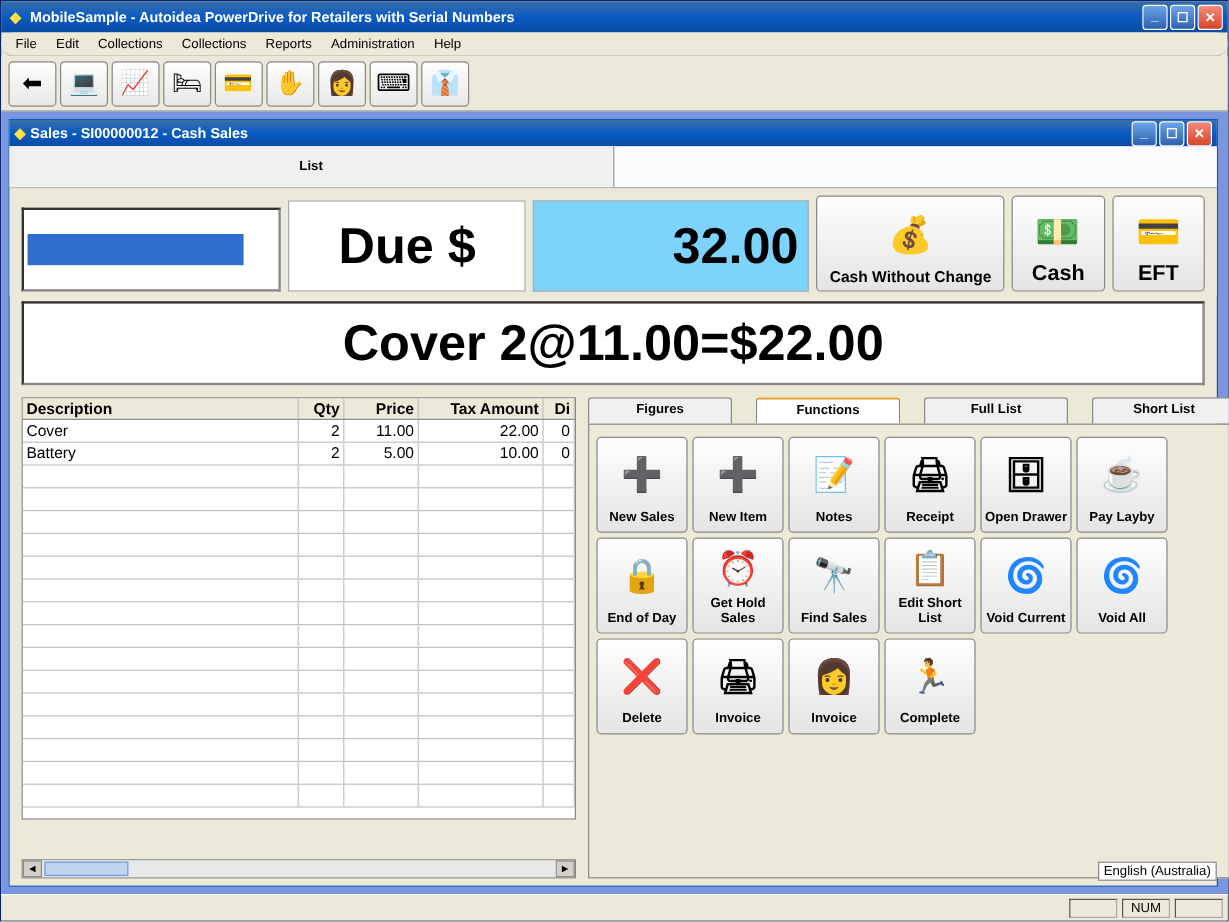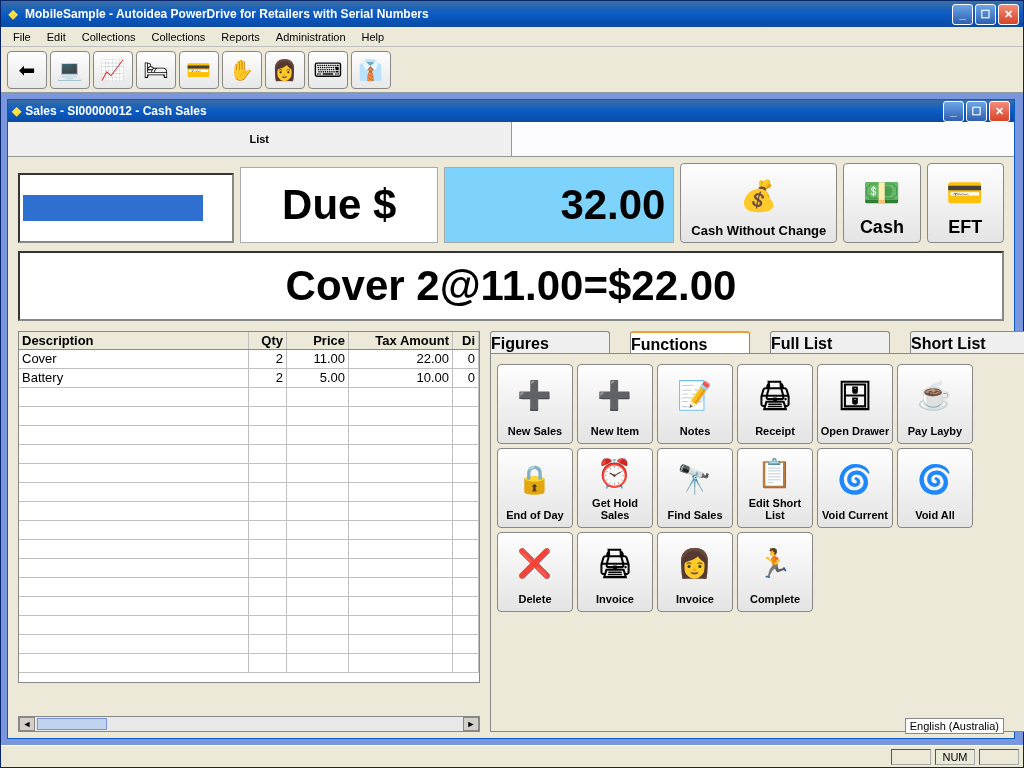--- a/index.html
+++ b/index.html
@@ -53,20 +53,21 @@
 .win-btn.close { background: linear-gradient(#F48B7B,#D64527); }
 
 
 .menubar {
   height: 20px;
   background: #ECE9D8;
   border-bottom: 1px solid #c0c0c0;
   display: flex;
   align-items: center;
   padding: 0 4px;
+  border-radius: 10px;
 }
 .menu-item {
   padding: 2px 8px;
   cursor: pointer;
 }
 
 
 .toolbar {
   height: 46px;
   background: #ECE9D8;
@@ -252,25 +253,26 @@
 .func-tabs {
   height: 22px;
   display: flex;
 }
 .func-tab {
   border: 1px solid #888;
   border-bottom: none;
   border-radius: 3px 3px 0 0;
   padding: 3px 0;
   width: 120px;
+  text-align: center;
   background: #F0F0F0;
   font-weight: bold;
   margin-right: 20px;
   cursor: pointer;
-  font-size: 16px;
+  font-size: 11px;
 }
 .func-tab.active {
   background: white;
   border-top: 2px solid #F0A030;
 }
 .func-body {
   border: 1px solid #888;
   background: #ECE9D8;
   flex: 1;
   padding: 10px 6px;
@@ -289,21 +291,21 @@
   font-size: 11px; font-weight: bold;
   padding: 2px 2px 6px 2px;
   cursor: pointer;
   text-align: center;
   line-height: 1.1;
 }
 .func-btn .emoji { font-size: 28px; flex:1; display:flex; align-items:center; }
 
 .lang-box {
   position: absolute;
-  right: 10px;
+  right: 0;
   bottom: 4px;
   border: 1px solid #888;
   background: white;
   padding: 1px 4px;
   font-size: 11px;
 }
 
 
 .statusbar {
   height: 22px;

